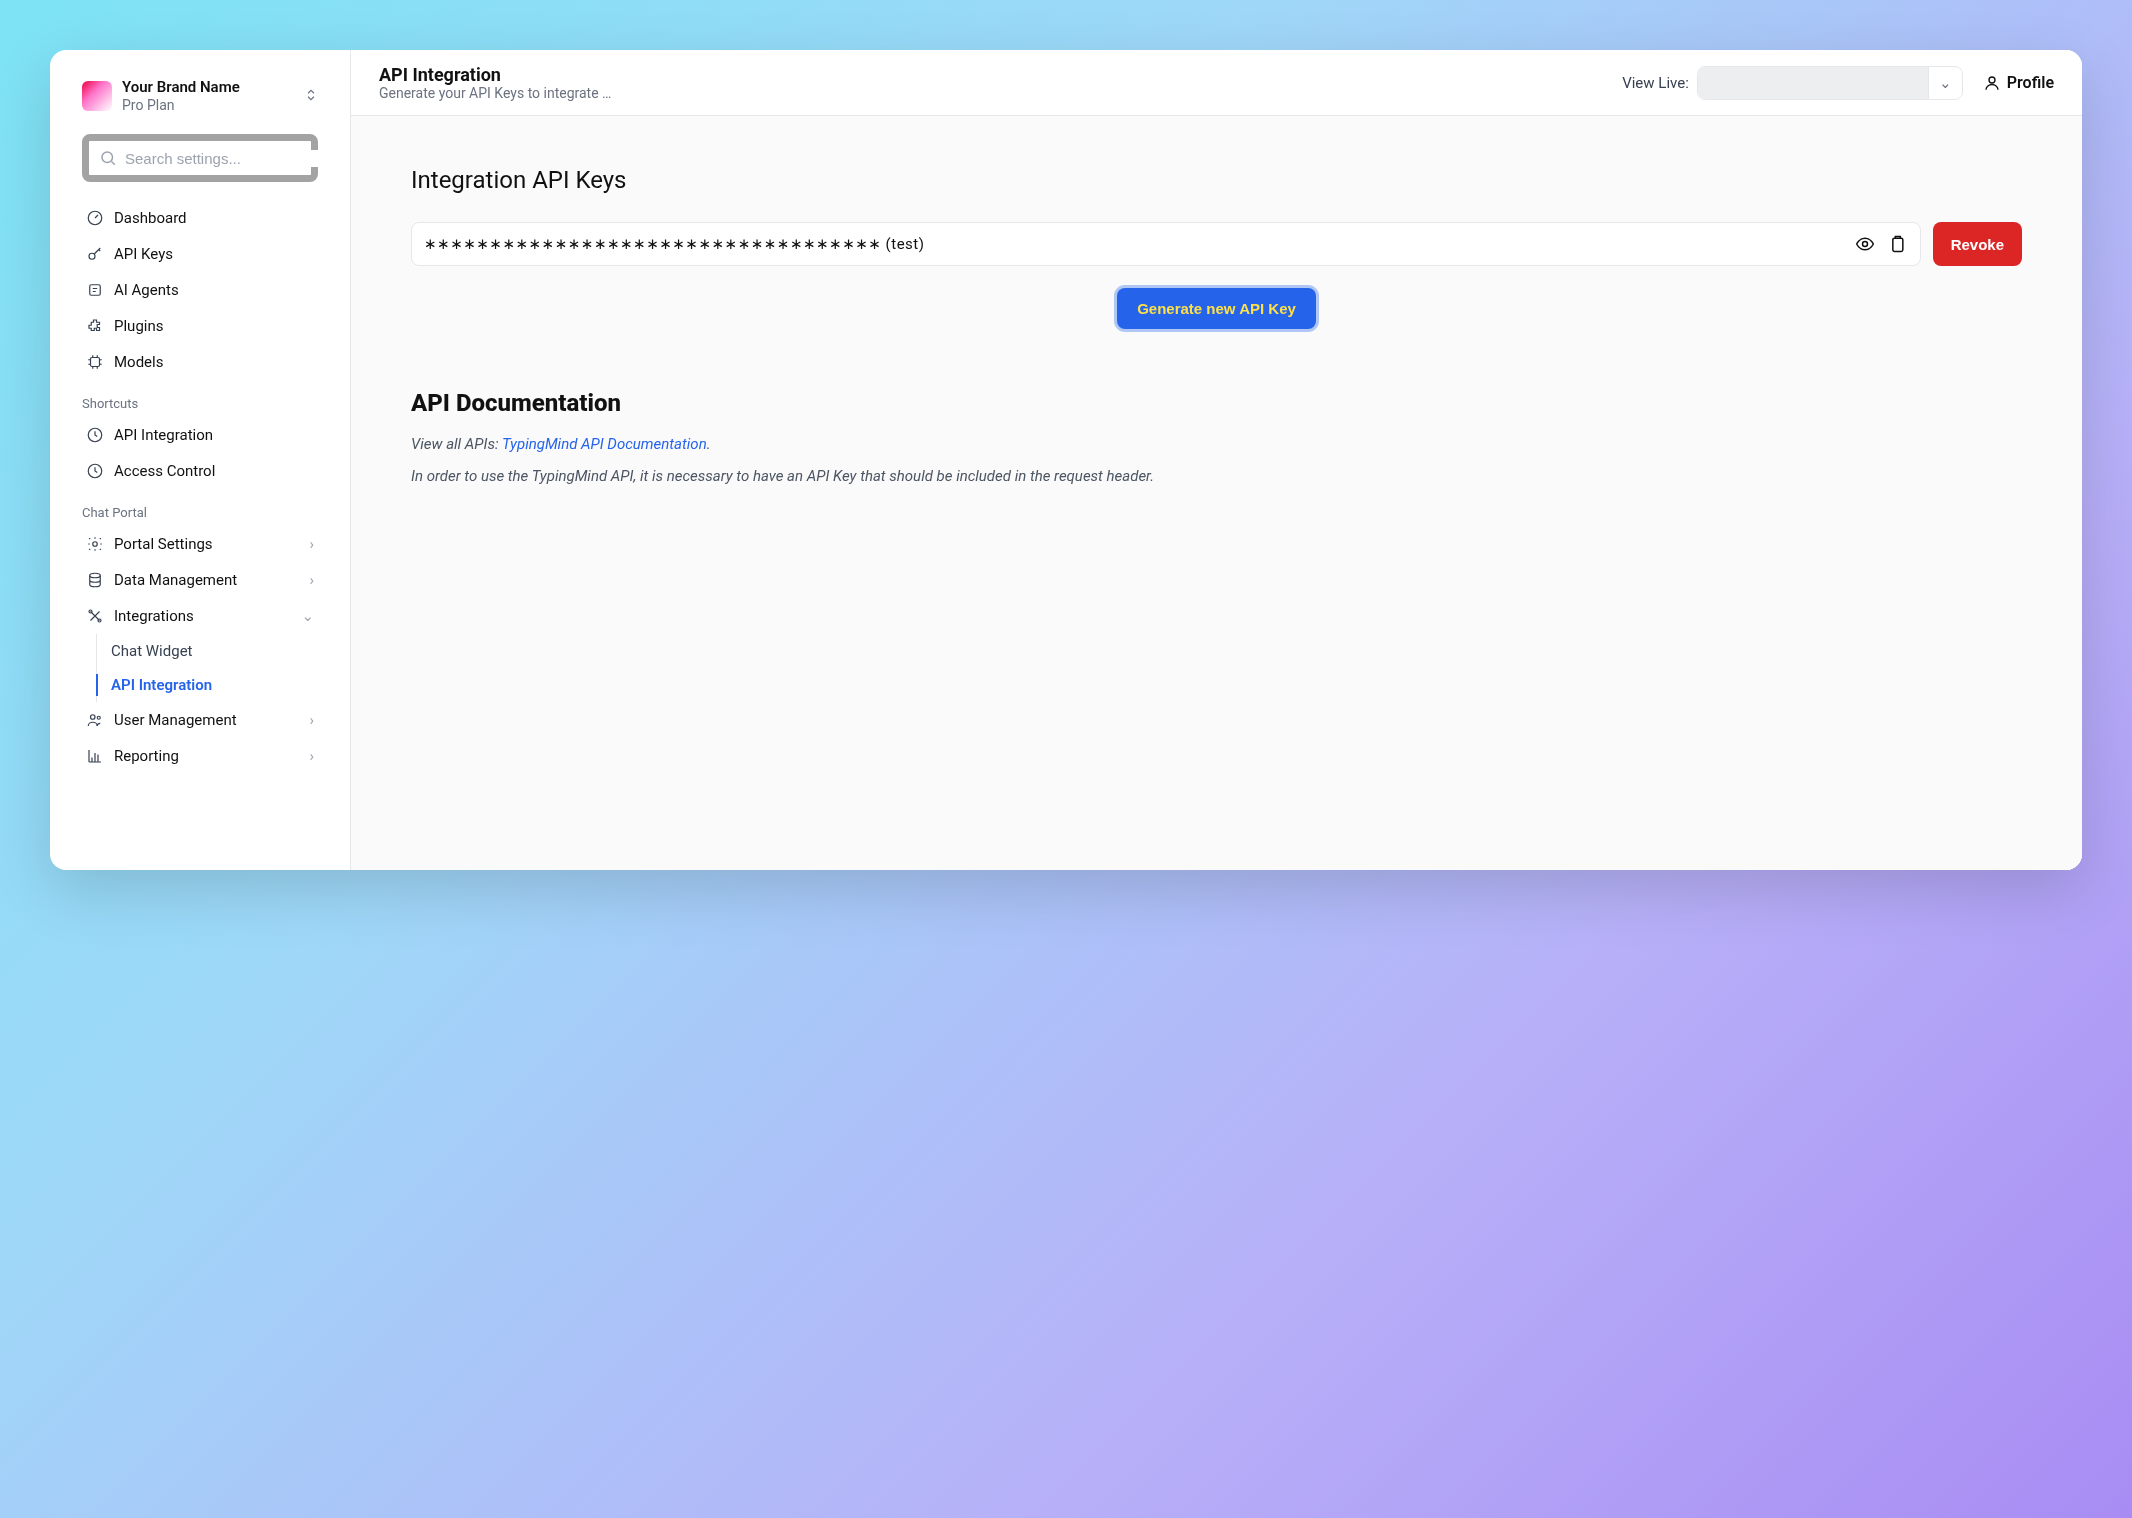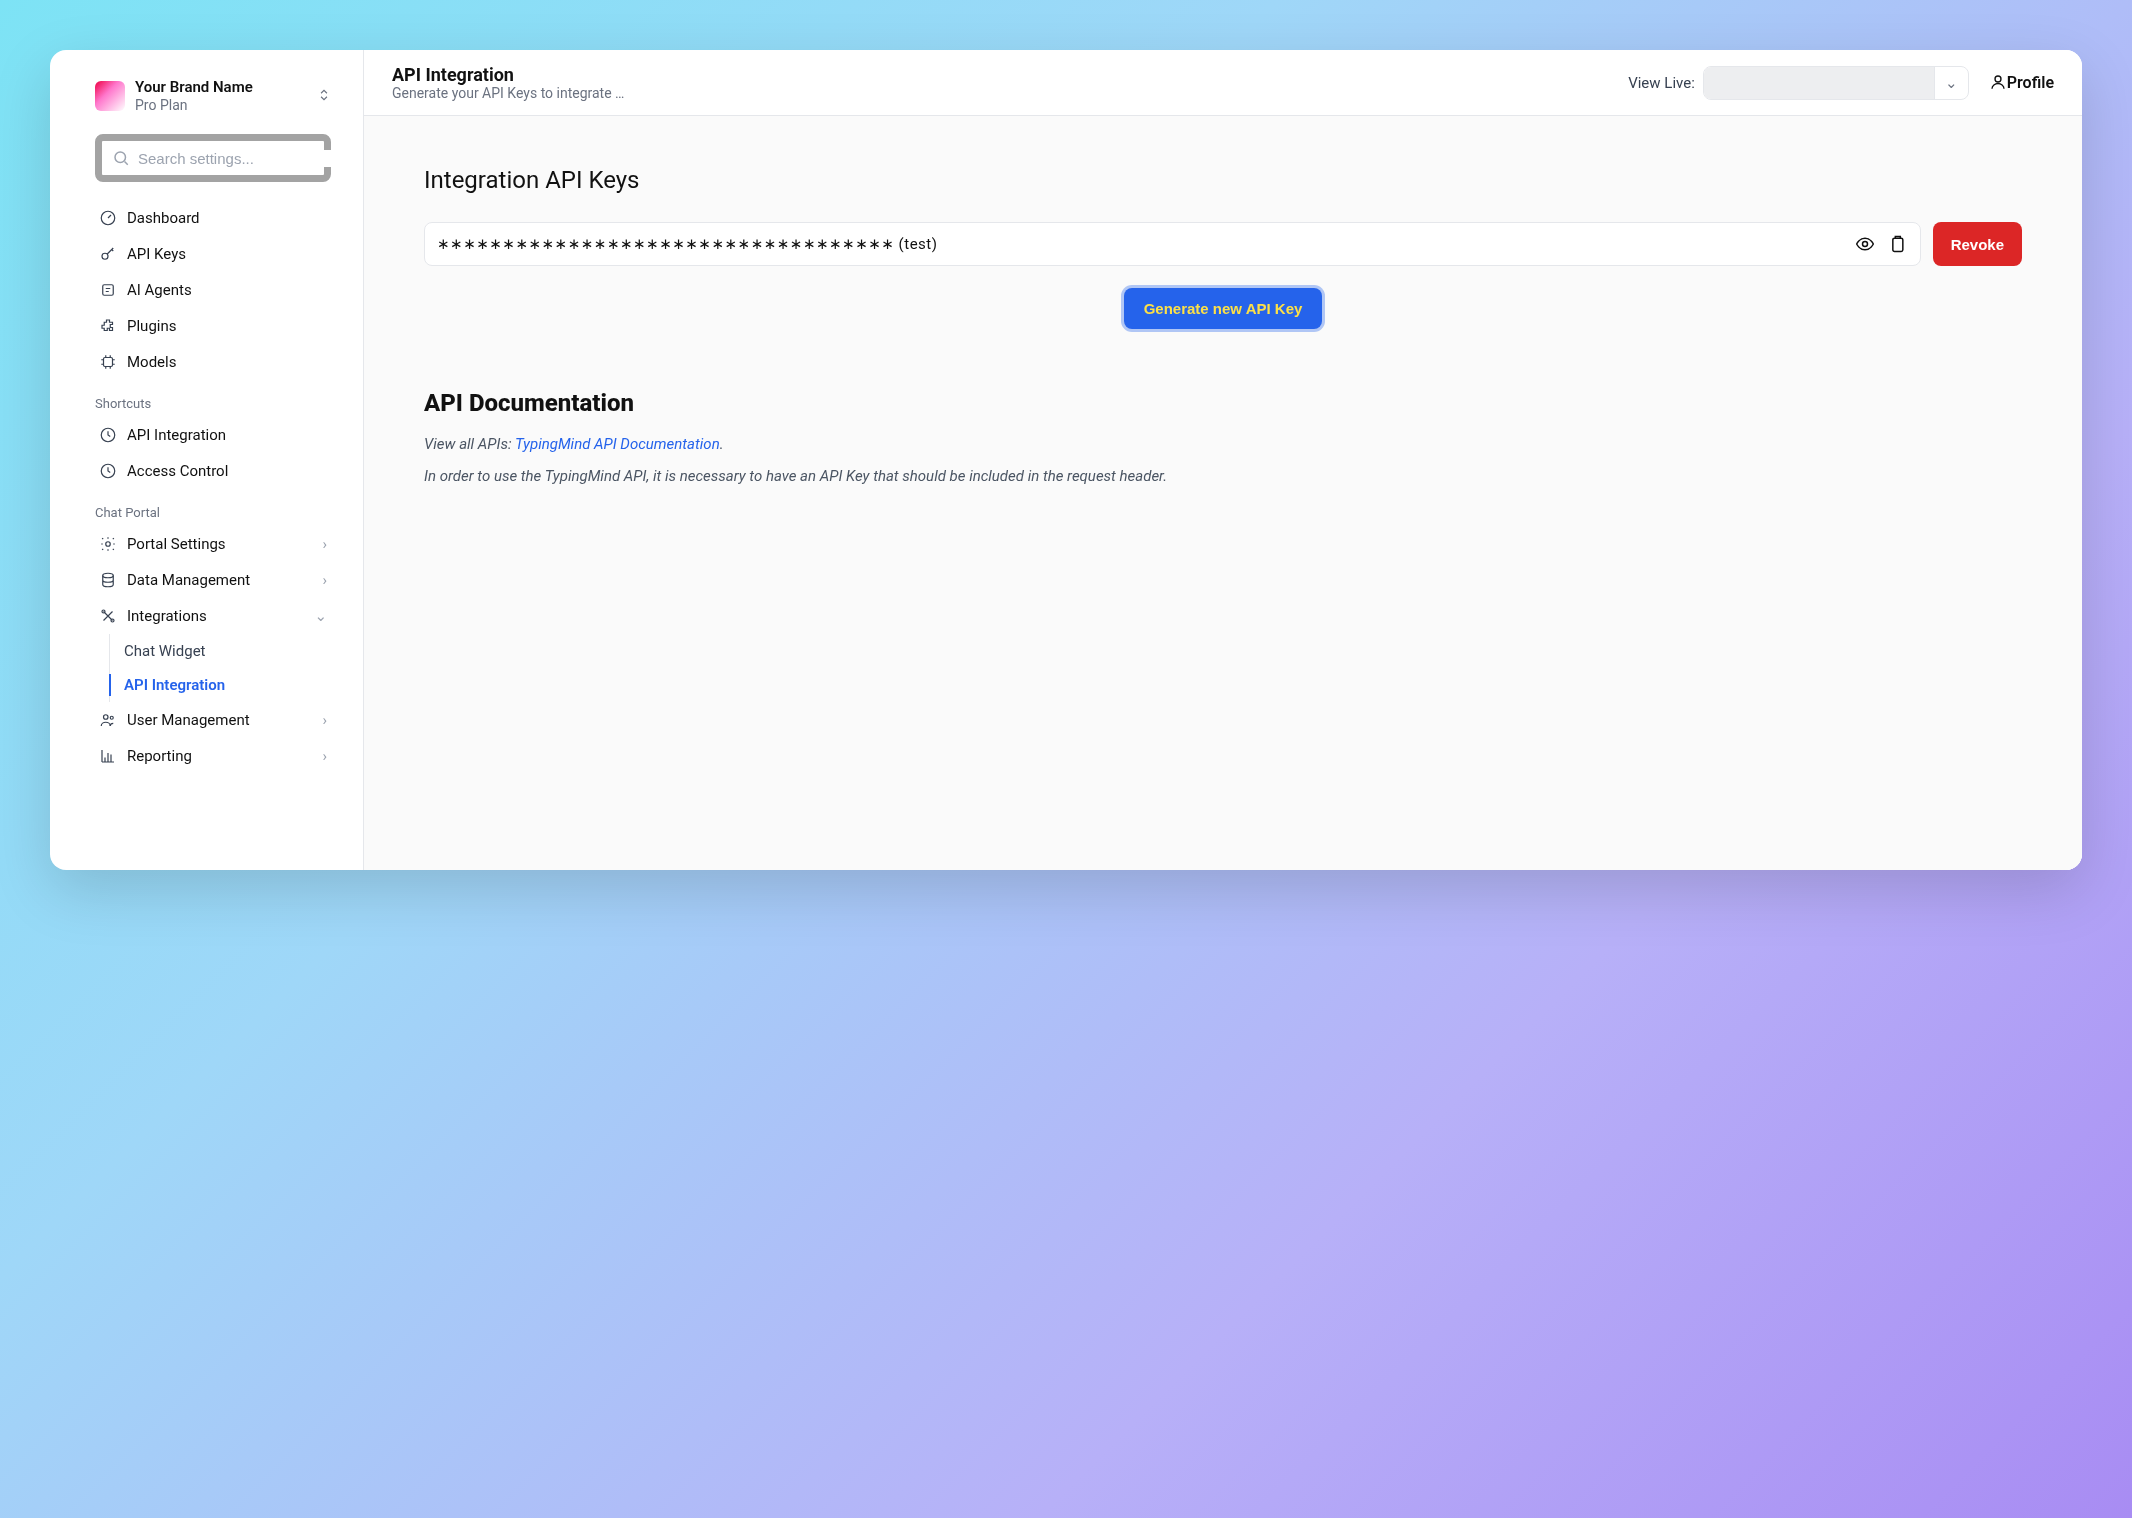--- a/index.html
+++ b/index.html
@@ -11,21 +11,20 @@
   font-size: 16px;
   color: #111;
 }
 .app-window {
   background: #fff;
   border-radius: 16px;
   box-shadow: 0 20px 60px rgba(0,0,0,0.15);
   display: flex;
   height: 820px;
   overflow: hidden;
-  padding-left: 13px;
 }
 .sidebar {
   width: 300px;
   flex-shrink: 0;
   padding: 28px 0 10px 0;
   display: flex;
   flex-direction: column;
   overflow-y: auto;
 }
 .brand-row {
@@ -129,21 +128,21 @@
   display: flex; border: 1px solid #e5e7eb; border-radius: 8px; overflow: hidden; height: 34px;
 }
 .live-field {
   width: 230px; background: #edeef0; border: none;
 }
 .live-caret {
   width: 34px; display: flex; align-items: center; justify-content: center;
   border-left: 1px solid #e5e7eb; cursor: pointer; color: #6b7280;
 }
 .profile-btn {
-  display: flex; font-weight: 600; cursor: pointer;
+  display: flex; align-items: center; gap: 6px; font-weight: 600; cursor: pointer;
 }
 .profile-btn svg { width: 18px; height: 18px; stroke: #111; fill: none; stroke-width: 1.8; }
 .content {
   flex: 1; padding: 50px 60px; background: #fafafa; overflow-y: auto;
 }
 .h2 { font-size: 24px; font-weight: 400; margin-bottom: 28px; }
 .key-row { display: flex; gap: 12px; align-items: stretch; margin-bottom: 22px; }
 .key-field {
   flex: 1;
   border: 1px solid #e5e7eb;

